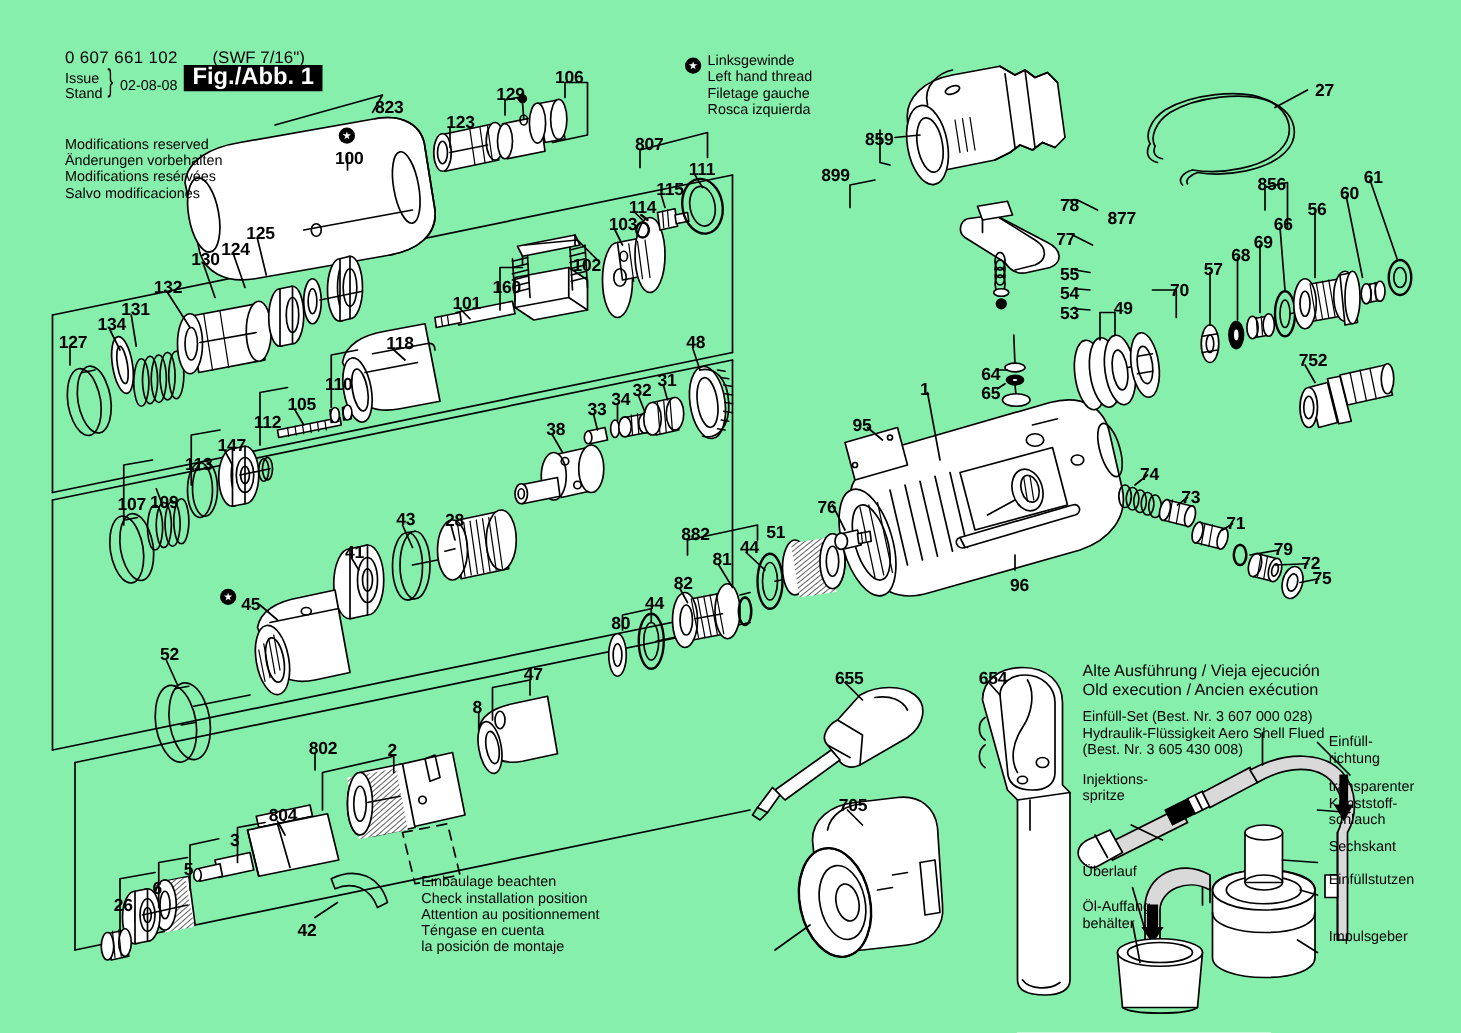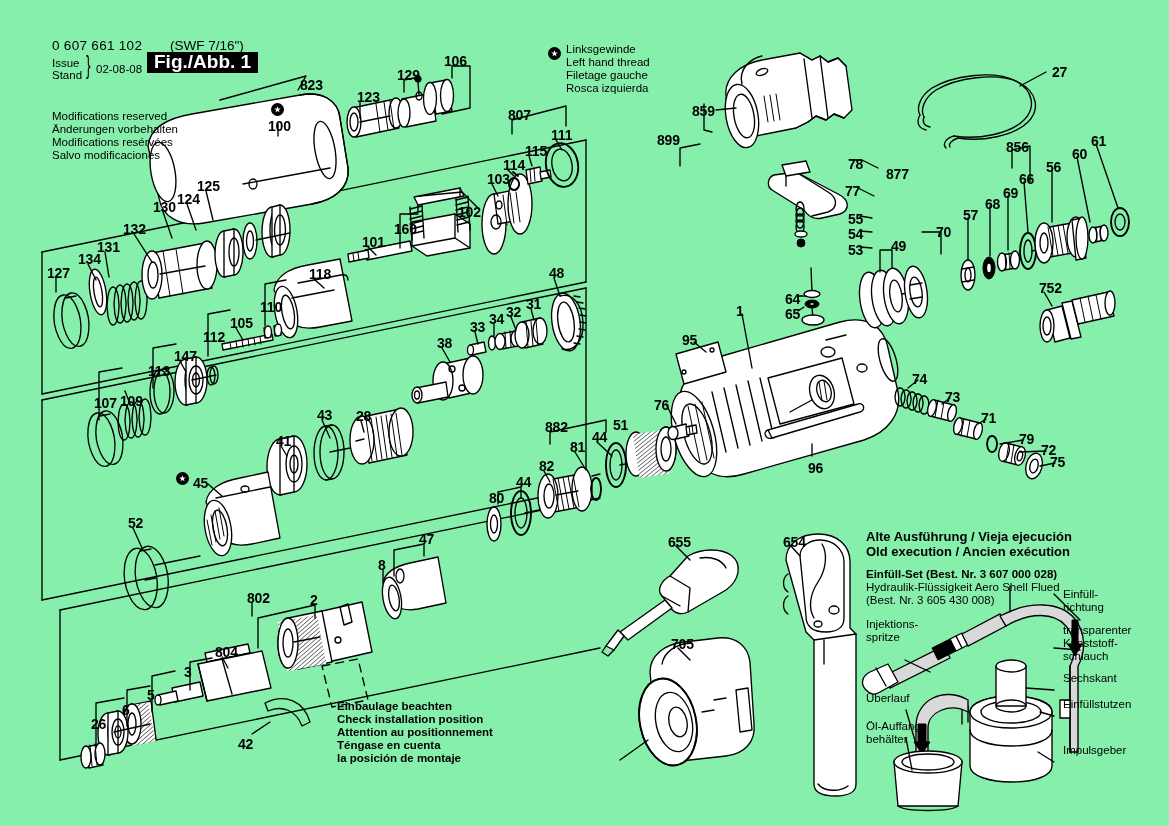--- a/index.html
+++ b/index.html
@@ -23,21 +23,21 @@
     line-height:1;
     letter-spacing:-0.2px;
     white-space:nowrap;
   }
   .txt{
     position:absolute;
     font-size:12.5px;
     line-height:13.5px;
     white-space:pre;
   }
-  .txt.b{font-weight:bold;text-align:center;}
+  .txt.b{font-weight:normal;text-align:center;}
   .txt.t11{font-size:11.5px;line-height:12.6px;}
   .txt.t13{font-size:13px;line-height:14px;}
 
   
   #hdr-partno{font-size:13.5px;letter-spacing:0.3px;}
   #hdr-swf{font-size:13.5px;}
   #brace{
     font-size:25px;
     line-height:18px;
     font-weight:300;

